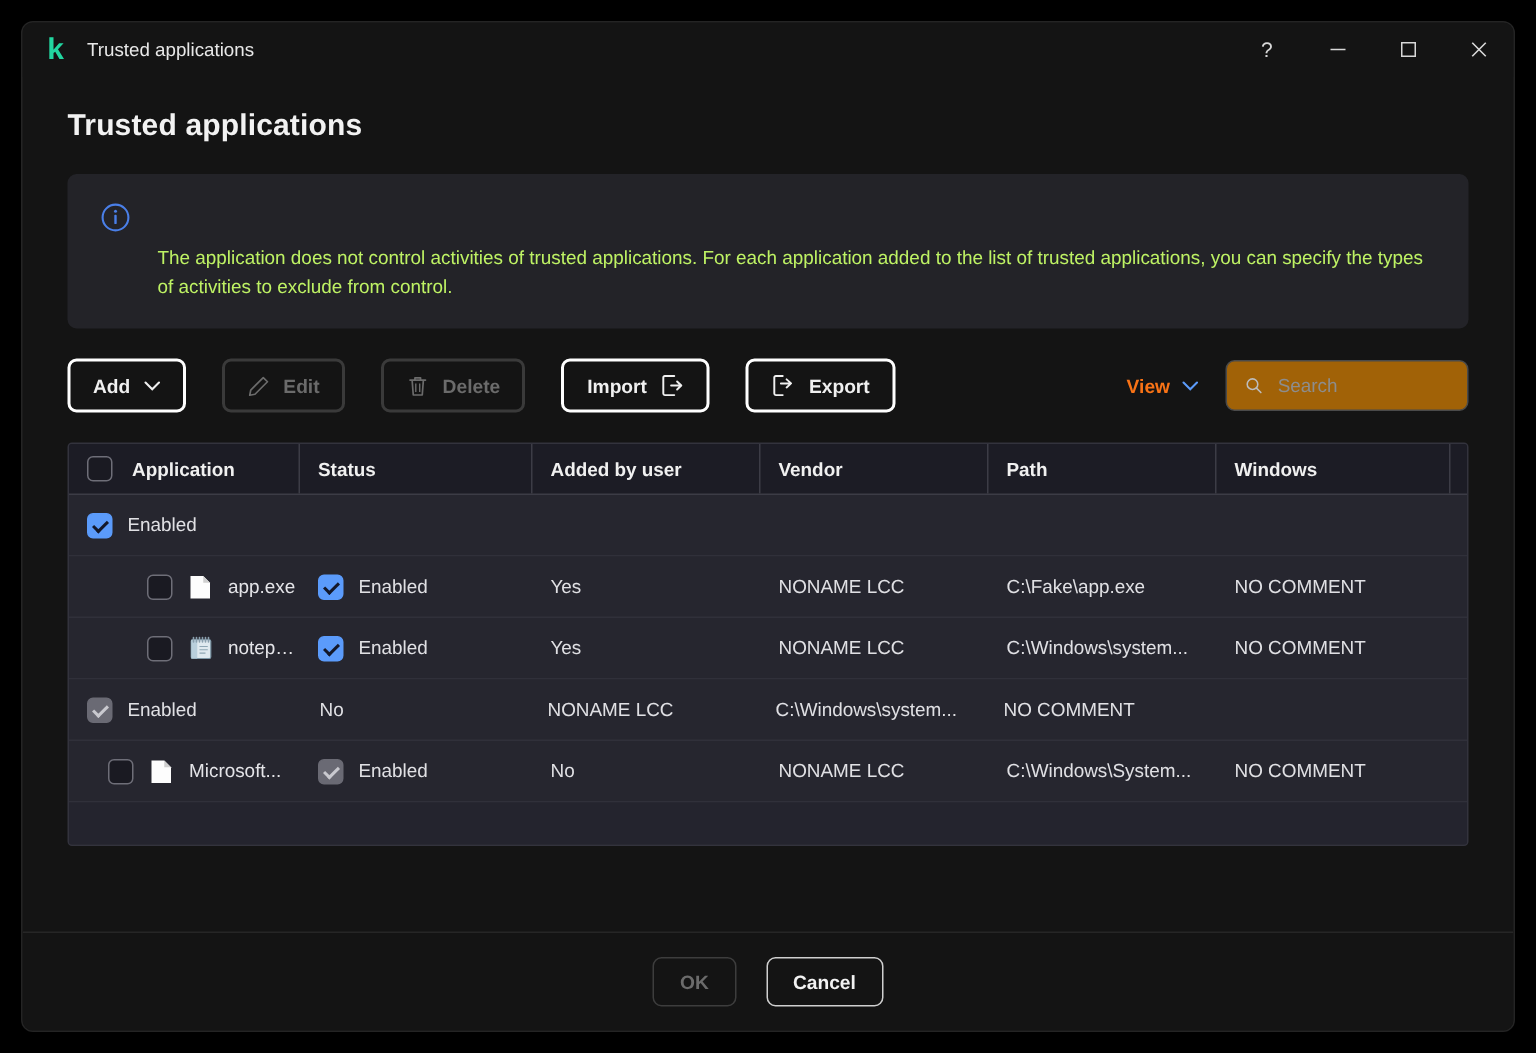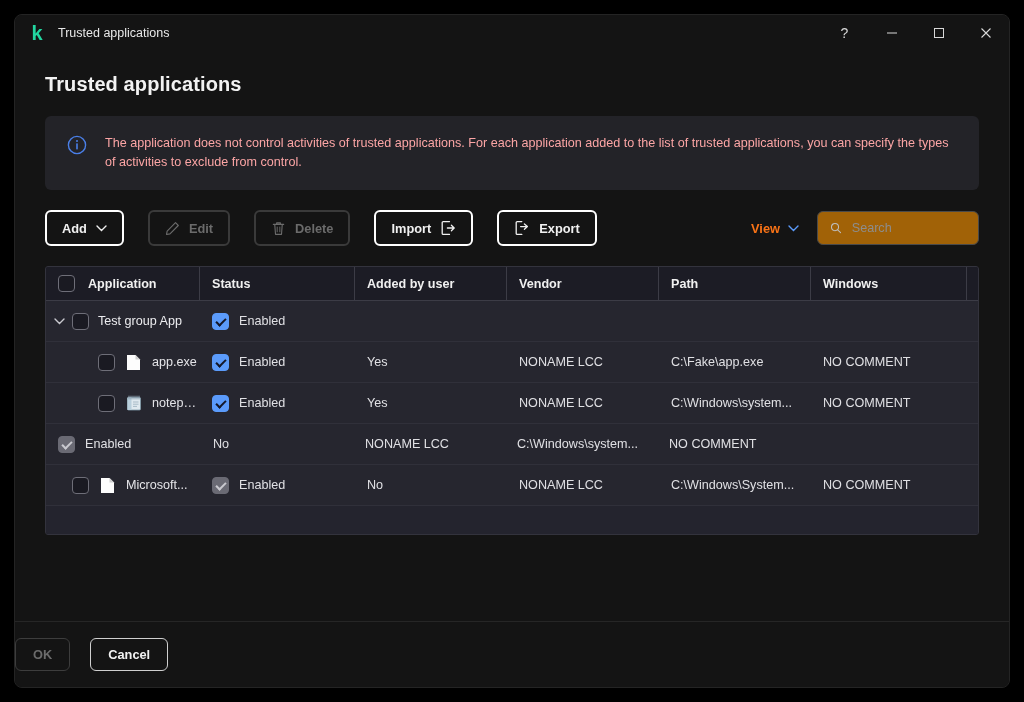--- a/index.html
+++ b/index.html
@@ -63,24 +63,25 @@
     background: #232328;
     border-radius: 6px;
     display: flex;
     align-items: flex-start;
     padding: 18px 22px;
     min-height: 68px;
   }
   .banner-icon { flex: 0 0 auto; margin-top: 1px; }
   .banner-text {
     margin-left: 18px;
-    color: #fca5a5;
+    color: #bef264;
     font-size: 12.6px;
     line-height: 19px;
     max-width: 860px;
+    margin-top: 29px;
   }
   
   .toolbar {
     margin-top: 21px;
     display: flex;
     align-items: center;
     height: 34px;
   }
   .btn {
     height: 34px;
@@ -232,24 +233,25 @@
   .status-cell { display: flex; align-items: center; gap: 10px; padding-left: 12px; }
   .status-cell .chk { cursor: pointer; }
   .filler { flex: 1 1 auto; background: #24242e; }
   
   .footer {
     flex: 0 0 auto;
     height: 66px;
     border-top: 1px solid #262626;
     display: flex;
     align-items: center;
-    justify-content: flex-start;
+    justify-content: center;
     padding-right: 30px;
     gap: 20px;
     background: #141414;
+    padding-left: 30px;
   }
   .fbtn {
     min-width: 42px;
     height: 33px;
     border-radius: 6px;
     border: 1px solid #cfcfcf;
     background: transparent;
     color: #f2f2f2;
     font-size: 12.8px;
     font-weight: bold;
@@ -387,29 +389,20 @@
           <span>Path</span>
         </div>
         <div class="th c-comment">
           <span>Windows</span>
         </div>
         <div class="th c-extra"></div>
       </div>
 
       <div id="tbody">
           <div class="trow tbody-row group">
-            <div class="td c-app app-cell">
-              <span class="expander">
-                <svg width="11" height="7" viewBox="0 0 11 7">
-                  <path d="M1 1 L5.5 5.5 L10 1" stroke="#c9c9cf" stroke-width="1.4" fill="none" stroke-linecap="round"></path>
-                </svg>
-              </span>
-              <span class="chk"></span>
-              <span class="app-name">Test group App</span>
-            </div>
             <div class="td c-status status-cell">
               <span class="chk checked"></span>
               <span>Enabled</span>
             </div>
             <div class="td c-added">
               <span></span>
             </div>
             <div class="td c-vendor">
               <span></span>
             </div>

